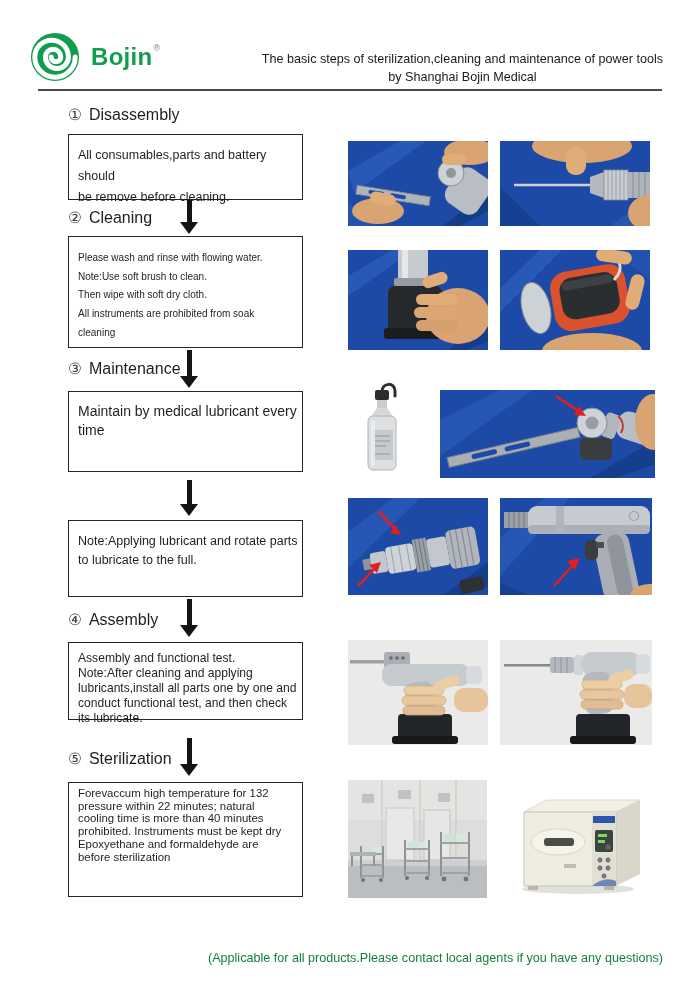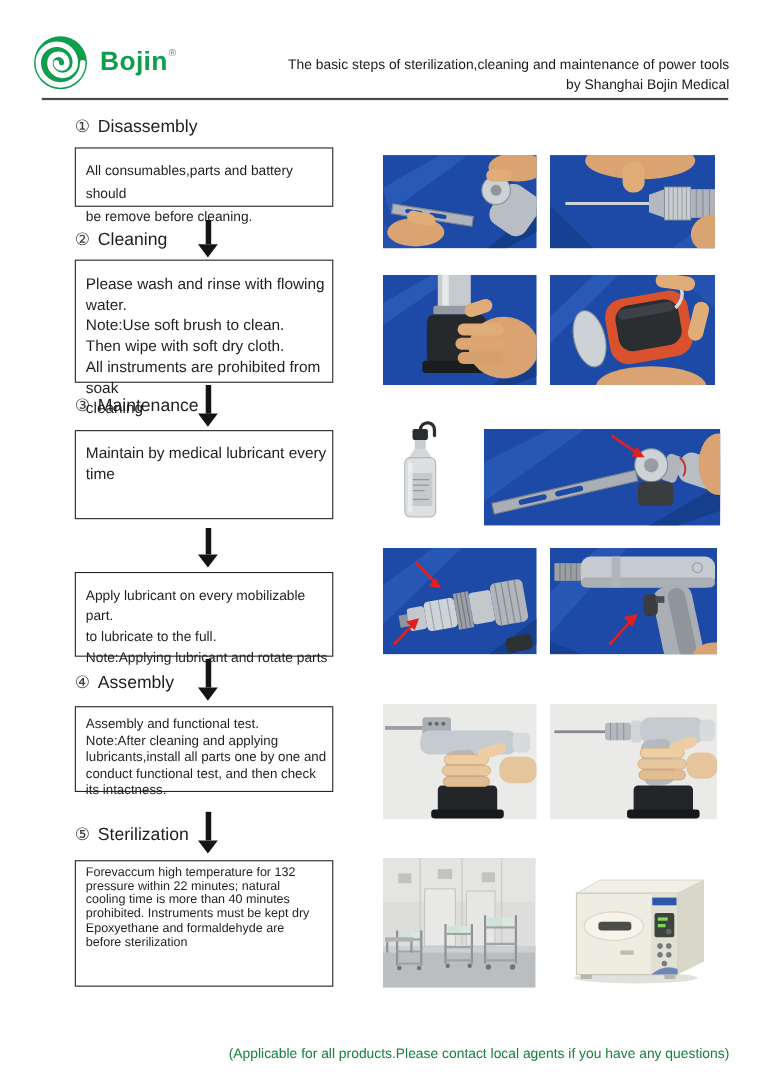--- a/index.html
+++ b/index.html
@@ -4,34 +4,34 @@
 <style>
   html,body{margin:0;padding:0;background:#fff;}
   .page{position:relative;width:700px;height:990px;background:#ffffff;
         font-family:"Liberation Sans",sans-serif;color:#1f1f1f;overflow:hidden;}
 
   
   .brand{position:absolute;left:30px;top:32px;display:flex;align-items:center;}
   .brand-mark{width:50px;height:50px;display:block;}
   .brand-name{color:#0f9d4e;font-weight:bold;font-size:24px;letter-spacing:.3px;margin-left:11px;}
   .brand-reg{color:#777;font-size:9px;position:relative;top:-9px;left:1px;}
-  .doc-title{position:absolute;right:37px;top:50px;text-align:right;
+  .doc-title{position:absolute;right:37px;top:50px;text-align:center;
              font-size:12.6px;line-height:18px;color:#1a1a1a;}
   .divider{position:absolute;left:38px;top:89px;width:624px;height:2px;background:#4a4a4a;}
 
   
   .step-heading{position:absolute;left:68px;font-size:16px;color:#1e1e1e;white-space:nowrap;}
   .step-num{margin-right:7px;color:#3c3c3c;font-size:15.5px;}
   .h1{top:106px}.h2{top:209px}.h3{top:360px}.h4{top:611px}.h5{top:750px}
 
   
   .text-box{position:absolute;left:68px;width:235px;border:1.5px solid #242424;
             box-sizing:border-box;padding-left:9px;padding-right:4px;background:#fff;}
-  .b1{top:134px;height:54px;padding-top:10px;line-height:21px;font-size:12.5px}
-  .b2{top:236px;height:112px;padding-top:12px;line-height:18.7px;font-size:14px}
+  .b1{top:134px;height:66px;padding-top:10px;line-height:21px;font-size:12.5px}
+  .b2{top:236px;height:112px;padding-top:12px;line-height:18.7px;font-size:10px}
   .b3{top:391px;height:81px;padding-top:10px;line-height:18.5px;font-size:14px}
   .b4{top:520px;height:77px;padding-top:11px;line-height:19px;font-size:12.5px}
   .b5{top:642px;height:78px;padding-top:8px;line-height:15px;font-size:12.1px}
   .b6{top:782px;height:115px;padding-top:4px;line-height:12.7px;font-size:11.4px}
 
   
   .down-arrow{position:absolute;left:180px;width:18px;}
   .down-arrow .shaft{width:5px;margin:0 auto;background:#141414;}
   .down-arrow .head{width:0;height:0;margin:0 auto;
       border-left:9px solid transparent;border-right:9px solid transparent;
@@ -105,30 +105,29 @@
       <div class="box-line">Please wash and rinse with flowing water.</div>
       <div class="box-line">Note:Use soft brush to clean.</div>
       <div class="box-line">Then wipe with soft dry cloth.</div>
       <div class="box-line">All instruments are prohibited from soak</div>
       <div class="box-line">cleaning</div>
     </div>
   <div class="text-box b3">
       <div class="box-line">Maintain by medical lubricant every time</div>
     </div>
   <div class="text-box b4">
-      <div class="box-line">Apply lubricant on every mobilizable part.</div>
+      <div class="box-line">Note:Applying lubricant and rotate parts</div>
       <div class="box-line">to lubricate to the full.</div>
-      <div class="box-line">Note:Applying lubricant and rotate parts</div>
     </div>
   <div class="text-box b5">
       <div class="box-line">Assembly and functional test.</div>
       <div class="box-line">Note:After cleaning and applying</div>
       <div class="box-line">lubricants,install all parts one by one and</div>
       <div class="box-line">conduct functional test, and then check</div>
-      <div class="box-line">its intactness.</div>
+      <div class="box-line">its lubricate.</div>
     </div>
   <div class="text-box b6">
       <div class="box-line">Forevaccum high temperature for 132</div>
       <div class="box-line">pressure within 22 minutes; natural</div>
       <div class="box-line">cooling time is more than 40 minutes</div>
       <div class="box-line">prohibited. Instruments must be kept dry</div>
       <div class="box-line">Epoxyethane and formaldehyde are</div>
       <div class="box-line">before sterilization</div>
     </div>
 

